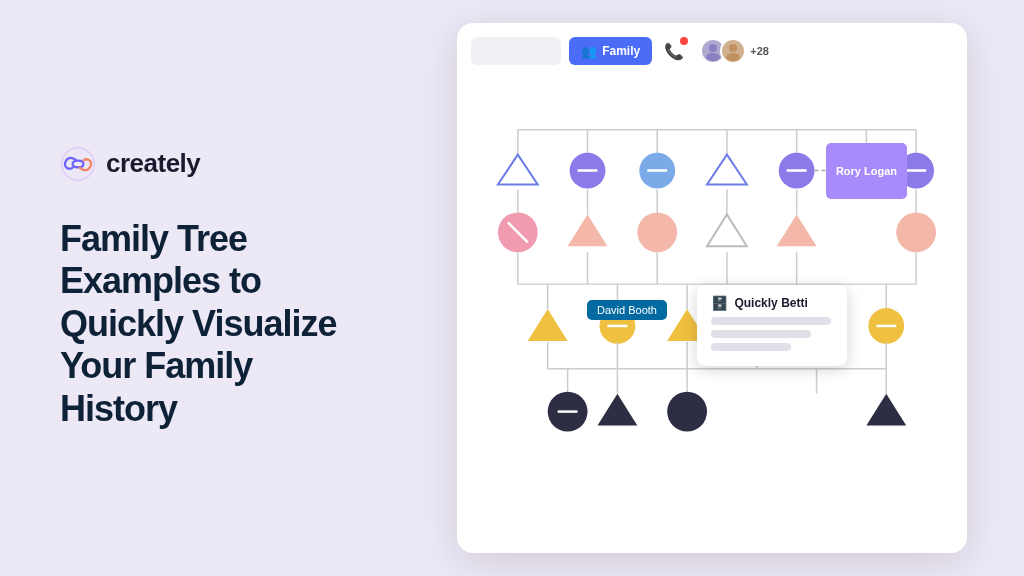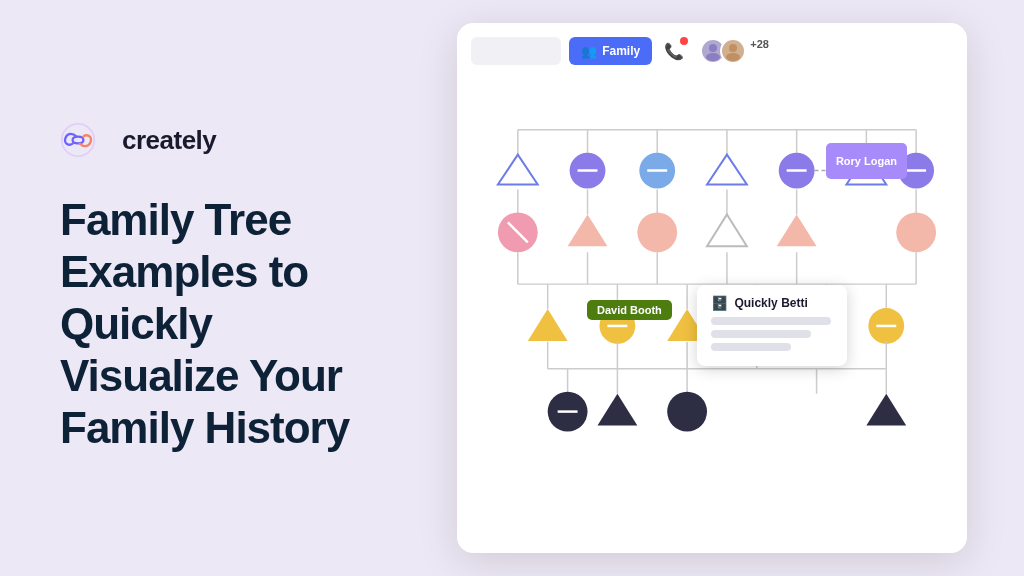--- a/index.html
+++ b/index.html
@@ -16,38 +16,38 @@
 
     .left-panel {
       width: 420px;
       padding: 50px 50px 50px 60px;
       flex-shrink: 0;
     }
 
     .logo {
       display: flex;
       align-items: center;
-      gap: 26px;
+      gap: 10px;
       margin-bottom: 36px;
     }
 
     .logo-icon {
       width: 36px;
       height: 36px;
     }
 
     .logo-text {
       font-size: 26px;
       font-weight: 700;
       color: #1a1a2e;
       letter-spacing: -0.5px;
     }
 
     .headline {
-      font-size: 44px;
+      font-size: 36px;
       font-weight: 800;
       color: #0d2137;
       line-height: 1.18;
       letter-spacing: -1px;
     }
 
     .right-panel {
       flex: 1;
       height: 100%;
       position: relative;
@@ -117,20 +117,21 @@
       height: 8px;
       background: #f44;
       border-radius: 50%;
       position: absolute;
       top: 0;
       right: 0;
     }
 
     .avatars {
       display: flex;
+      align-items: center;
       margin-left: 4px;
     }
 
     .avatar {
       width: 26px;
       height: 26px;
       border-radius: 50%;
       border: 2px solid #fff;
       overflow: hidden;
       margin-left: -6px;
@@ -163,34 +164,34 @@
 
     
     .tooltip-rory {
       position: absolute;
       top: 120px;
       right: 60px;
       background: #a78bfa;
       color: #fff;
       font-size: 11px;
       font-weight: 600;
-      padding: 12px 10px;
+      padding: 22px 10px;
       border-radius: 5px;
       white-space: nowrap;
       z-index: 20;
     }
 
     .tooltip-david {
       position: absolute;
       top: 277px;
       left: 130px;
-      background: #4d7c0f;
+      background: #0369a1;
       color: #fff;
       font-size: 11px;
-      font-weight: 700;
+      font-weight: 400;
       padding: 4px 10px;
       border-radius: 5px;
       white-space: nowrap;
       z-index: 20;
     }
 
     .tooltip-edward {
       position: absolute;
       top: 262px;
       left: 240px;

